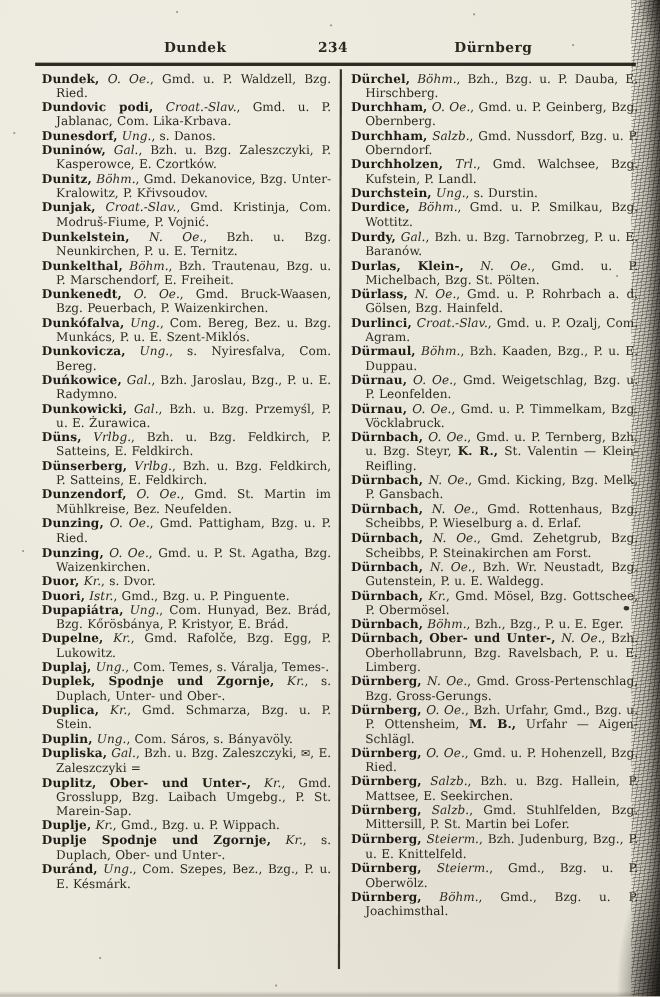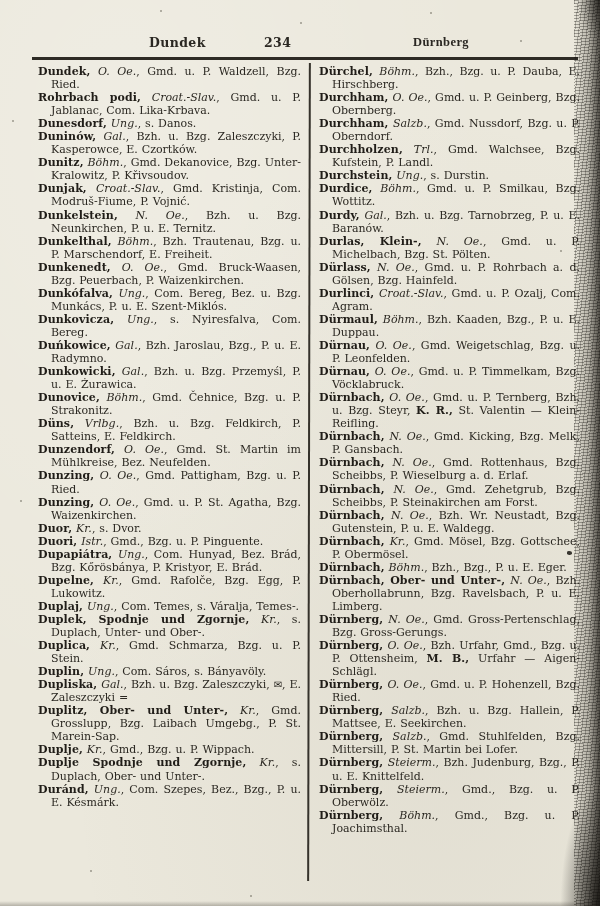--- a/index.html
+++ b/index.html
@@ -15,22 +15,22 @@
       radial-gradient(ellipse at 75% 80%, rgba(120,110,90,0.08), rgba(120,110,90,0) 60%),
       #ebe8dc;
     color:#2b2822;
   }
   
   .hdr-title{
     position:absolute;top:35px;font-size:12.5px;letter-spacing:.4px;
     color:#2a2722;font-weight:600;
   }
   .hdr-left{left:149px;}
-  .hdr-num{left:264px;font-weight:600;}
-  .hdr-right{left:413px;font-family:Liberation Serif, serif;}
+  .hdr-num{left:289px;font-weight:600;}
+  .hdr-right{left:413px;}
   .hdr-rule{
     position:absolute;left:32px;top:57px;width:546px;height:2px;
     background:#2e2b25;border-top:1px solid rgba(46,43,37,.35);
   }
   
   .col-divider{
     position:absolute;left:308px;top:63px;width:1.5px;height:818px;
     background:#35322b;transform:rotate(.12deg);
   }
   
@@ -92,34 +92,34 @@
 
   <div class="hdr-title hdr-left">Dundek</div>
   <div class="hdr-title hdr-num">234</div>
   <div class="hdr-title hdr-right">Dürnberg</div>
   <div class="hdr-rule"></div>
 
   <div class="col-divider"></div>
 
   <div class="col col-left" id="col-left">
       <p class="entry"><span class="seg-b">Dundek,</span><span class="seg-i"> O. Oe.</span><span class="seg-r">, Gmd. u. P. Waldzell, Bzg. Ried.</span></p>
-      <p class="entry"><span class="seg-b">Rohrbach podi,</span><span class="seg-i"> Croat.-Slav.</span><span class="seg-r">, Gmd. u. P. Jablanac, Com. Lika-Krbava.</span></p>
+      <p class="entry"><span class="seg-b">Dundovic podi,</span><span class="seg-i"> Croat.-Slav.</span><span class="seg-r">, Gmd. u. P. Jablanac, Com. Lika-Krbava.</span></p>
       <p class="entry"><span class="seg-b">Dunesdorf,</span><span class="seg-i"> Ung.</span><span class="seg-r">, s. Danos.</span></p>
       <p class="entry"><span class="seg-b">Duninów,</span><span class="seg-i"> Gal.</span><span class="seg-r">, Bzh. u. Bzg. Zaleszczyki, P. Kasperowce, E. Czortków.</span></p>
       <p class="entry"><span class="seg-b">Dunitz,</span><span class="seg-i"> Böhm.</span><span class="seg-r">, Gmd. Dekanovice, Bzg. Unter-Kralowitz, P. Křivsoudov.</span></p>
       <p class="entry"><span class="seg-b">Dunjak,</span><span class="seg-i"> Croat.-Slav.</span><span class="seg-r">, Gmd. Kristinja, Com. Modruš-Fiume, P. Vojnić.</span></p>
       <p class="entry"><span class="seg-b">Dunkelstein,</span><span class="seg-i"> N. Oe.</span><span class="seg-r">, Bzh. u. Bzg. Neunkirchen, P. u. E. Ternitz.</span></p>
       <p class="entry"><span class="seg-b">Dunkelthal,</span><span class="seg-i"> Böhm.</span><span class="seg-r">, Bzh. Trautenau, Bzg. u. P. Marschendorf, E. Freiheit.</span></p>
       <p class="entry"><span class="seg-b">Dunkenedt,</span><span class="seg-i"> O. Oe.</span><span class="seg-r">, Gmd. Bruck-Waasen, Bzg. Peuerbach, P. Waizenkirchen.</span></p>
       <p class="entry"><span class="seg-b">Dunkófalva,</span><span class="seg-i"> Ung.</span><span class="seg-r">, Com. Bereg, Bez. u. Bzg. Munkács, P. u. E. Szent-Miklós.</span></p>
       <p class="entry"><span class="seg-b">Dunkovicza,</span><span class="seg-i"> Ung.</span><span class="seg-r">, s. Nyiresfalva, Com. Bereg.</span></p>
       <p class="entry"><span class="seg-b">Duńkowice,</span><span class="seg-i"> Gal.</span><span class="seg-r">, Bzh. Jaroslau, Bzg., P. u. E. Radymno.</span></p>
       <p class="entry"><span class="seg-b">Dunkowicki,</span><span class="seg-i"> Gal.</span><span class="seg-r">, Bzh. u. Bzg. Przemyśl, P. u. E. Żurawica.</span></p>
-      <p class="entry"><span class="seg-b">Dunovice,</span><span class="seg-i"> Böhm.</span><span class="seg-r">, Gmd. Čehnice, Bzg. u. P. Strakonitz.</span></p>
       <p class="entry"><span class="seg-b">Düns,</span><span class="seg-i"> Vrlbg.</span><span class="seg-r">, Bzh. u. Bzg. Feldkirch, P. Satteins, E. Feldkirch.</span></p>
+      <p class="entry"><span class="seg-b">Dünserberg,</span><span class="seg-i"> Vrlbg.</span><span class="seg-r">, Bzh. u. Bzg. Feldkirch, P. Satteins, E. Feldkirch.</span></p>
       <p class="entry"><span class="seg-b">Dunzendorf,</span><span class="seg-i"> O. Oe.</span><span class="seg-r">, Gmd. St. Martin im Mühlkreise, Bez. Neufelden.</span></p>
       <p class="entry"><span class="seg-b">Dunzing,</span><span class="seg-i"> O. Oe.</span><span class="seg-r">, Gmd. Pattigham, Bzg. u. P. Ried.</span></p>
       <p class="entry"><span class="seg-b">Dunzing,</span><span class="seg-i"> O. Oe.</span><span class="seg-r">, Gmd. u. P. St. Agatha, Bzg. Waizenkirchen.</span></p>
       <p class="entry"><span class="seg-b">Duor,</span><span class="seg-i"> Kr.</span><span class="seg-r">, s. Dvor.</span></p>
       <p class="entry"><span class="seg-b">Duori,</span><span class="seg-i"> Istr.</span><span class="seg-r">, Gmd., Bzg. u. P. Pinguente.</span></p>
       <p class="entry"><span class="seg-b">Dupapiátra,</span><span class="seg-i"> Ung.</span><span class="seg-r">, Com. Hunyad, Bez. Brád, Bzg. Kőrösbánya, P. Kristyor, E. Brád.</span></p>
       <p class="entry"><span class="seg-b">Dupelne,</span><span class="seg-i"> Kr.</span><span class="seg-r">, Gmd. Rafolče, Bzg. Egg, P. Lukowitz.</span></p>
       <p class="entry"><span class="seg-b">Duplaj,</span><span class="seg-i"> Ung.</span><span class="seg-r">, Com. Temes, s. Váralja, Temes-.</span></p>
       <p class="entry"><span class="seg-b">Duplek, Spodnje und Zgornje,</span><span class="seg-i"> Kr.</span><span class="seg-r">, s. Duplach, Unter- und Ober-.</span></p>
       <p class="entry"><span class="seg-b">Duplica,</span><span class="seg-i"> Kr.</span><span class="seg-r">, Gmd. Schmarza, Bzg. u. P. Stein.</span></p>

